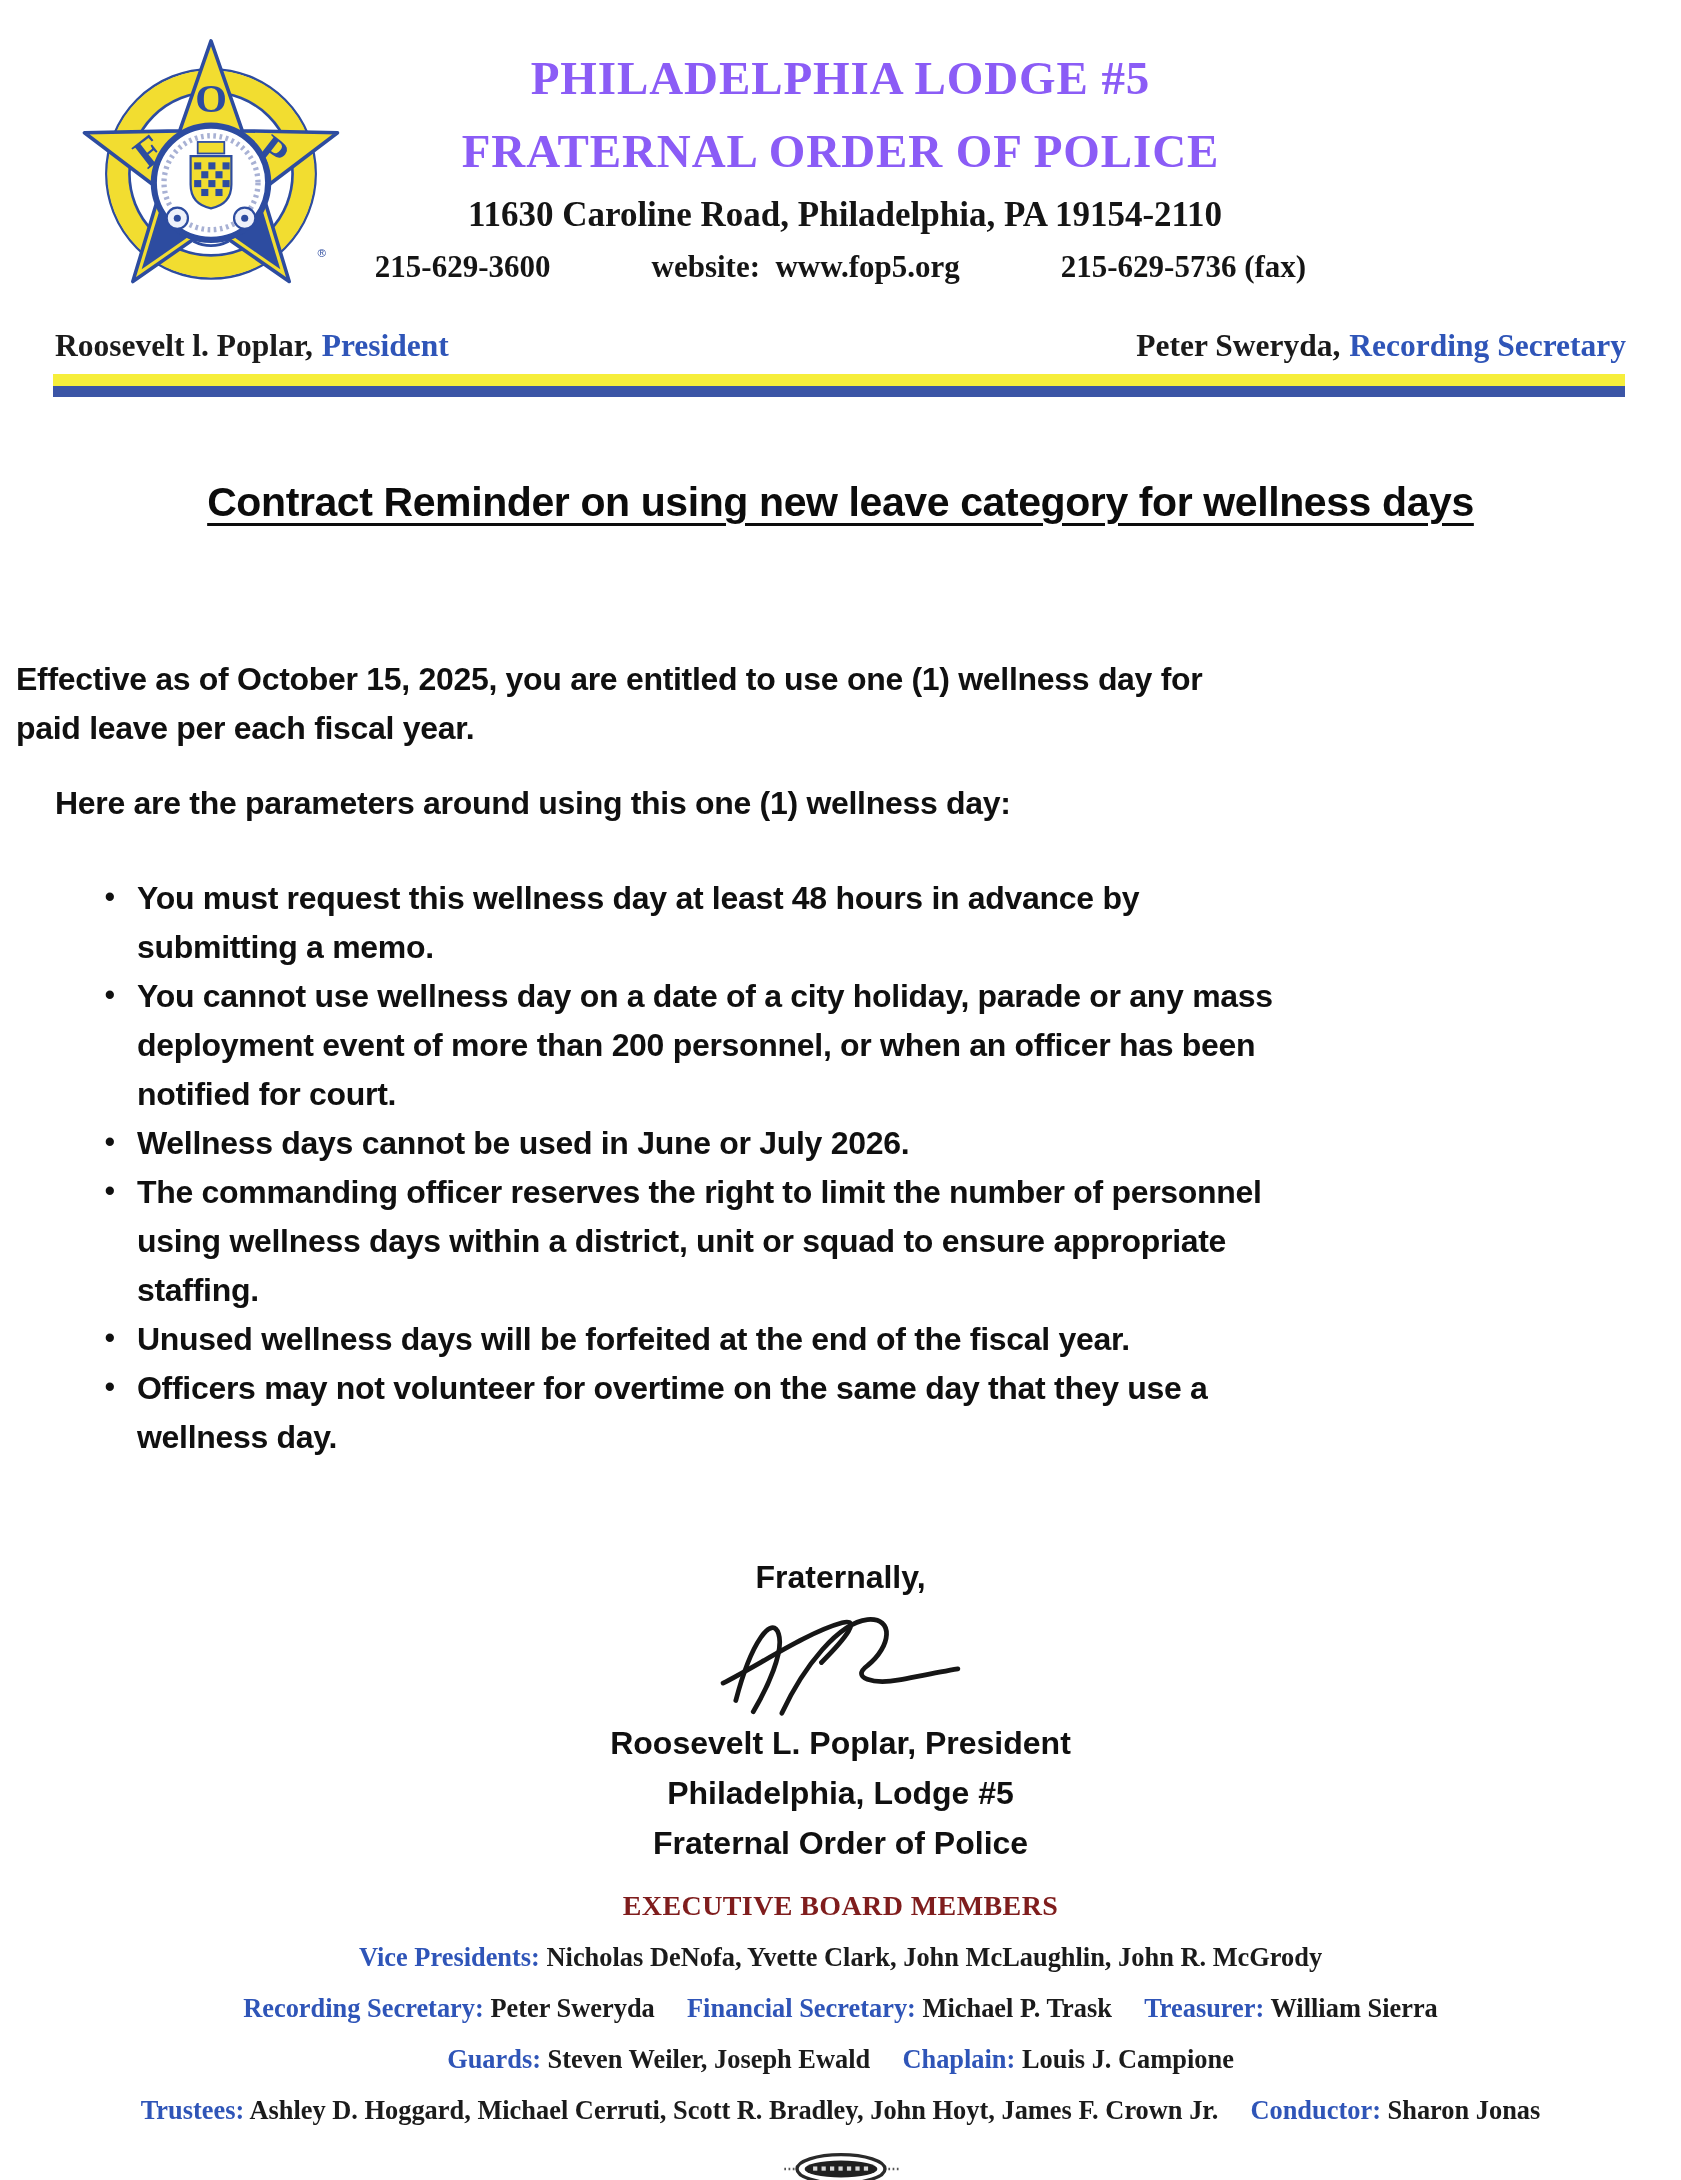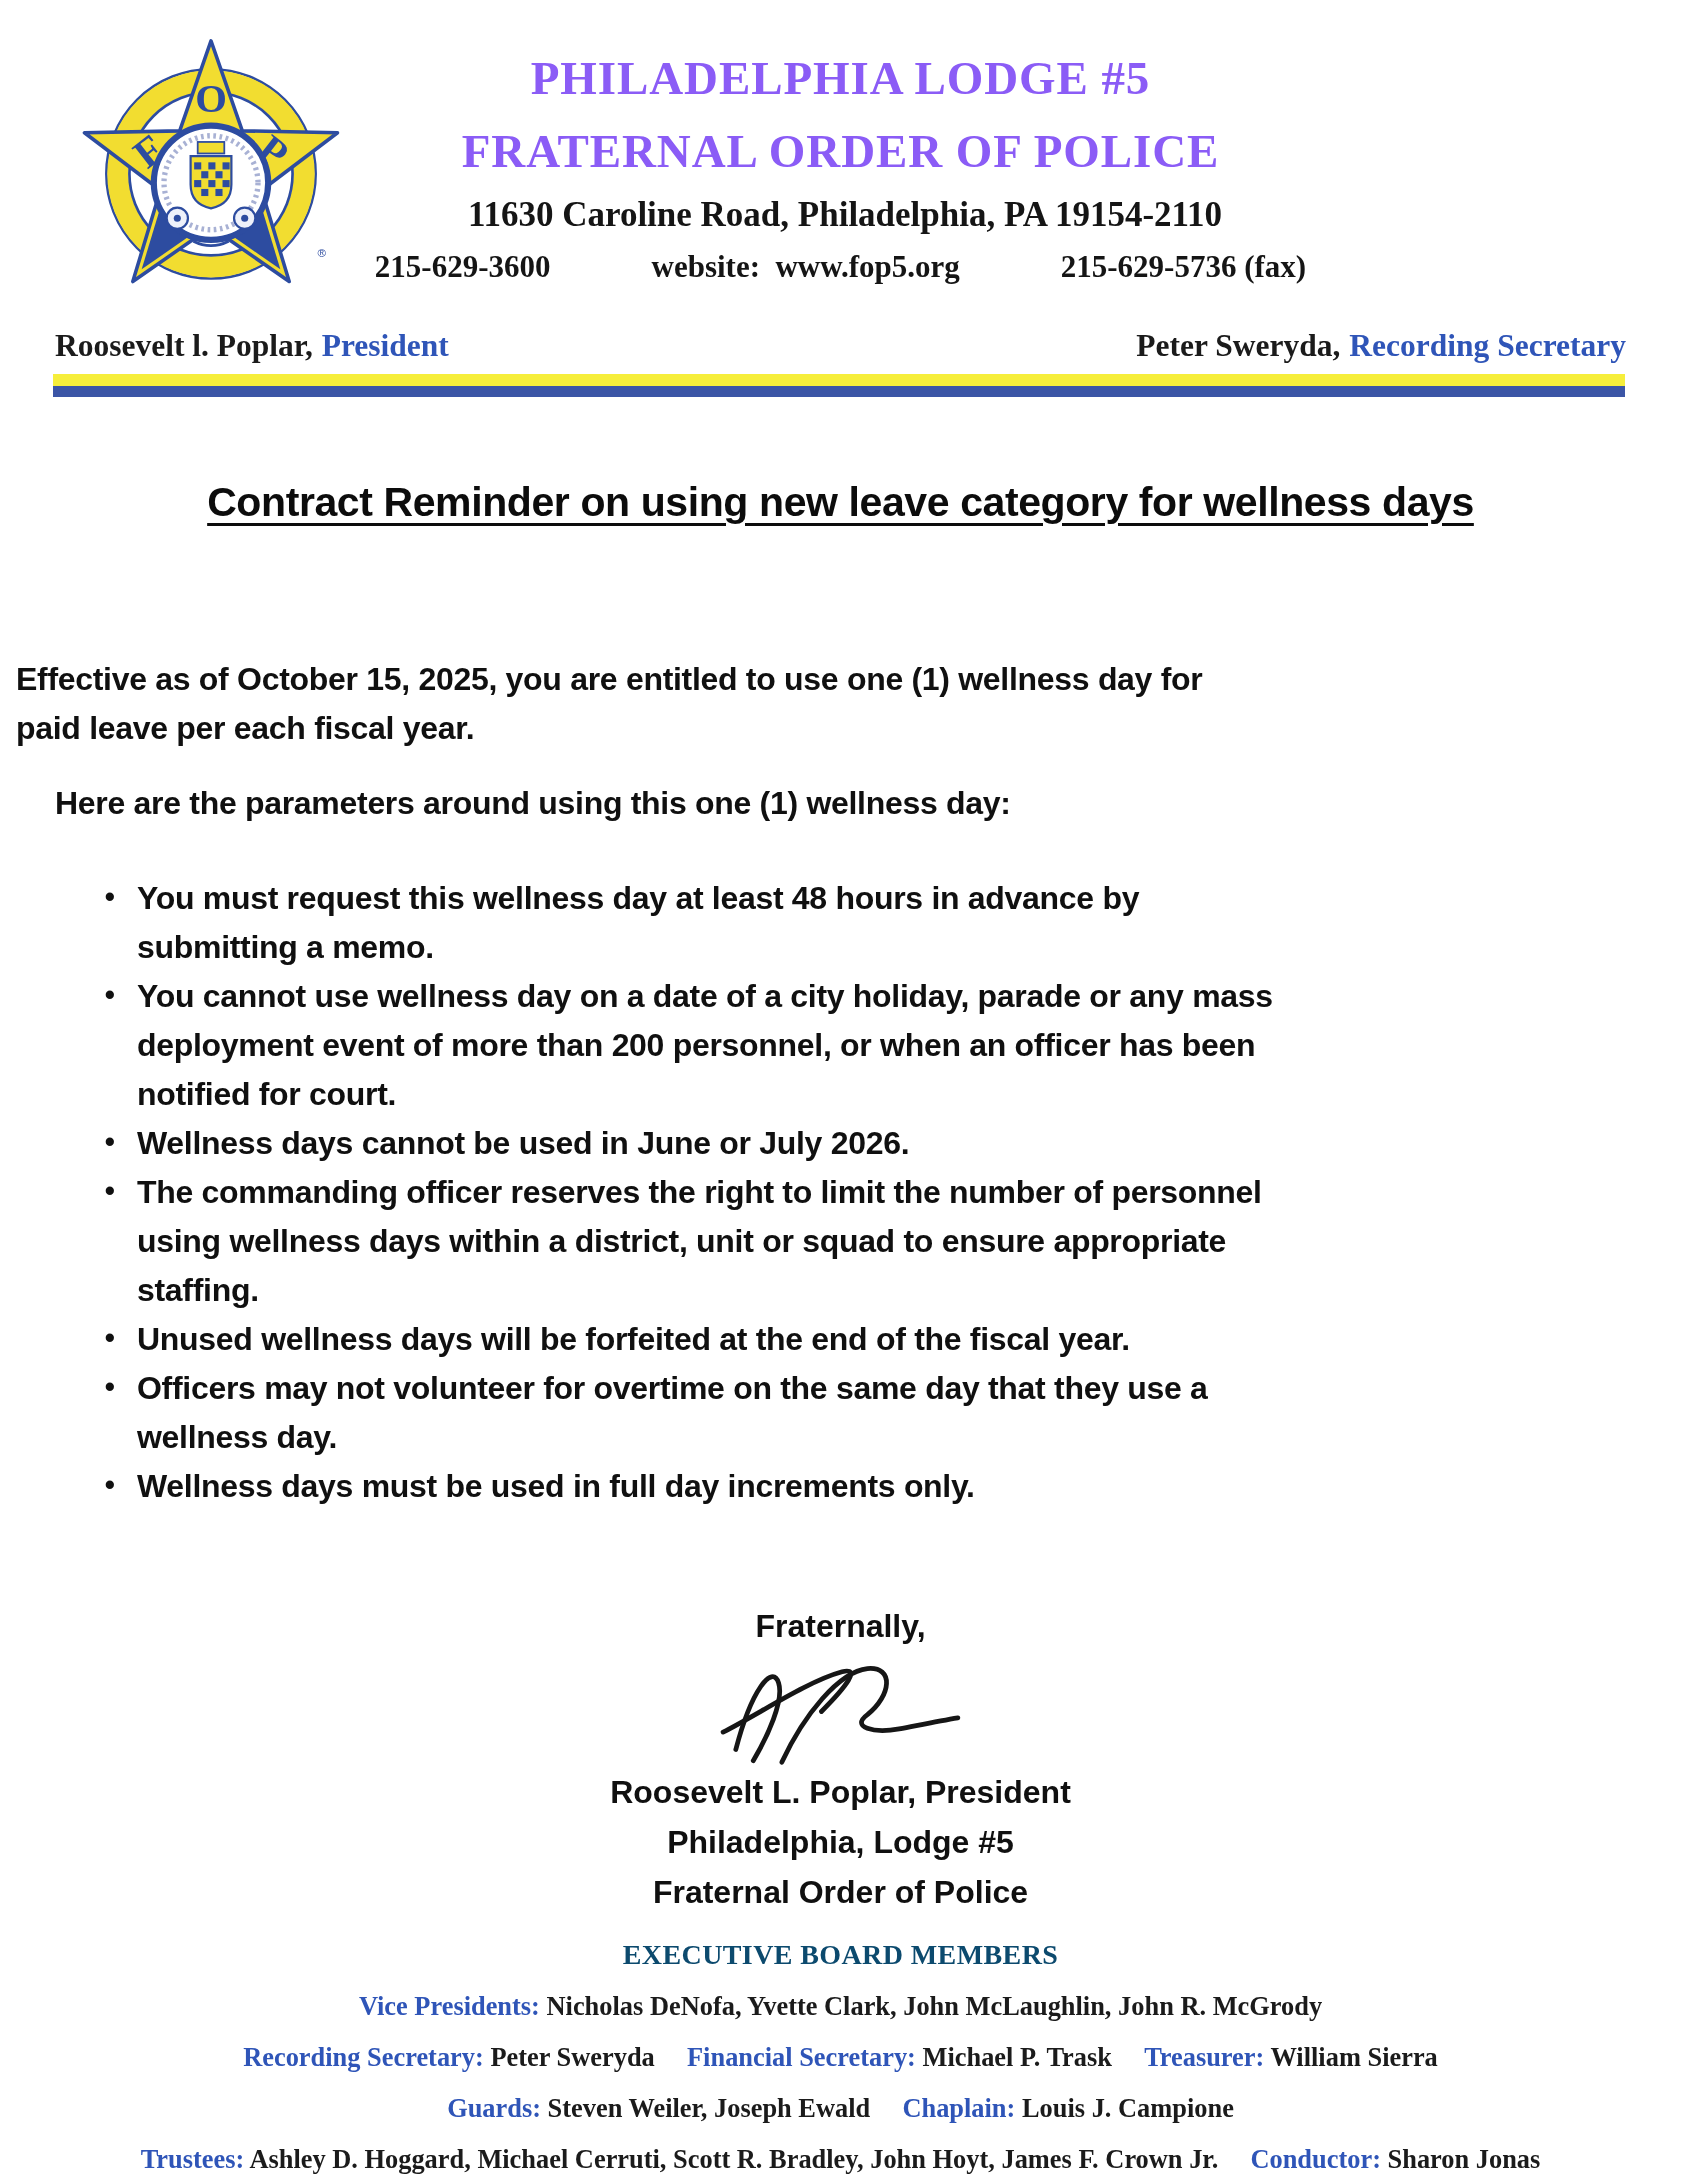--- a/index.html
+++ b/index.html
@@ -95,21 +95,21 @@
   
   .closing{margin-top:97px;text-align:center;font-size:32px;font-weight:700;}
   .signature{display:block;margin:3.4px auto 0;}
   .signer{line-height:50px;text-align:center;font-size:32px;font-weight:700;}
   
   .board{
     margin-top:22px;text-align:center;
     font-family:"Liberation Serif","DejaVu Serif",serif;
     font-weight:bold;color:#1b1b1b;
   }
-  .board-heading{color:#0c4a6e;font-size:28px;letter-spacing:0.4px;}
+  .board-heading{color:#7f1d1d;font-size:28px;letter-spacing:0.4px;}
   .board-row{font-size:26.4px;line-height:32px;margin-top:19px;}
   .board .pair{display:inline;margin:0 12.8px;}
   .board .lbl{color:#2f55b8;}
   .bug{display:block;margin:20.4px auto 0;}
 </style>
 </head>
 <body>
 
 <div class="page">
 
@@ -192,21 +192,20 @@
     <li>You cannot use wellness day on a date of a city holiday, parade or any mass
 deployment event of more than 200 personnel, or when an officer has been
 notified for court.</li>
     <li>Wellness days cannot be used in June or July 2026.</li>
     <li>The commanding officer reserves the right to limit the number of personnel
 using wellness days within a district, unit or squad to ensure appropriate
 staffing.</li>
     <li>Unused wellness days will be forfeited at the end of the fiscal year.</li>
     <li>Officers may not volunteer for overtime on the same day that they use a
 wellness day.</li>
-    <li>Wellness days must be used in full day increments only.</li>
   </ul>
 
   <div class="closing">Fraternally,</div>
 
   <svg class="signature" width="281" height="119" viewBox="0 0 340 150">
     <g fill="none" stroke="#161616" stroke-width="6" stroke-linecap="round" stroke-linejoin="round">
       <path d="M38 128 C 58 52 84 20 92 44 C 99 66 78 112 60 142"></path>
       <path d="M22 106 C 66 84 128 42 172 30 C 196 24 178 48 146 80"></path>
       <path d="M96 144 C 124 84 168 30 204 26 C 238 23 234 60 204 84 C 182 100 212 108 244 102 C 270 97 294 92 318 88"></path>
     </g>

